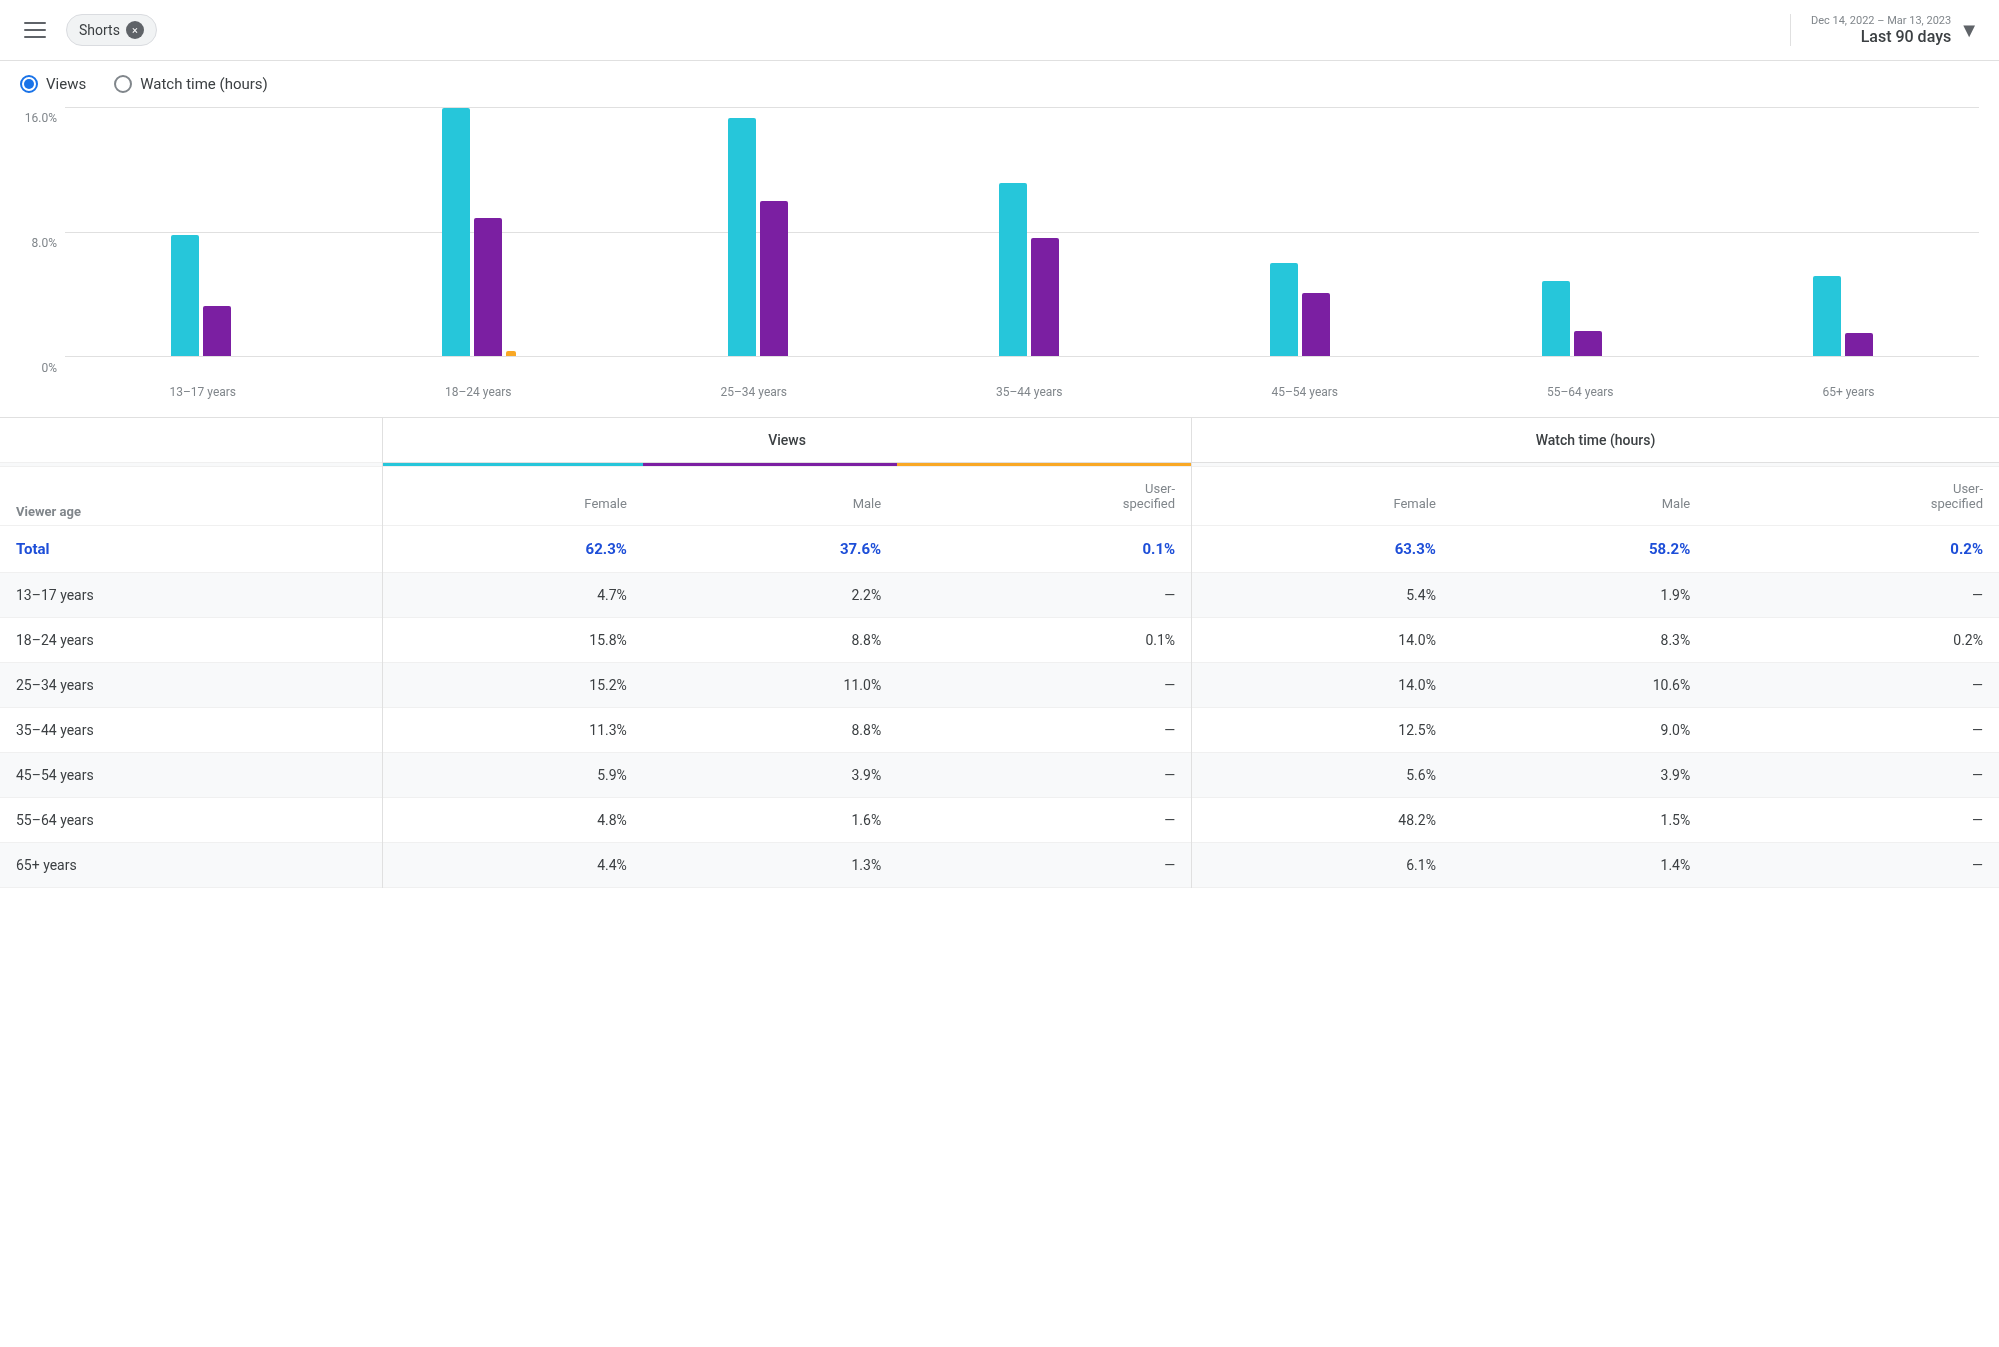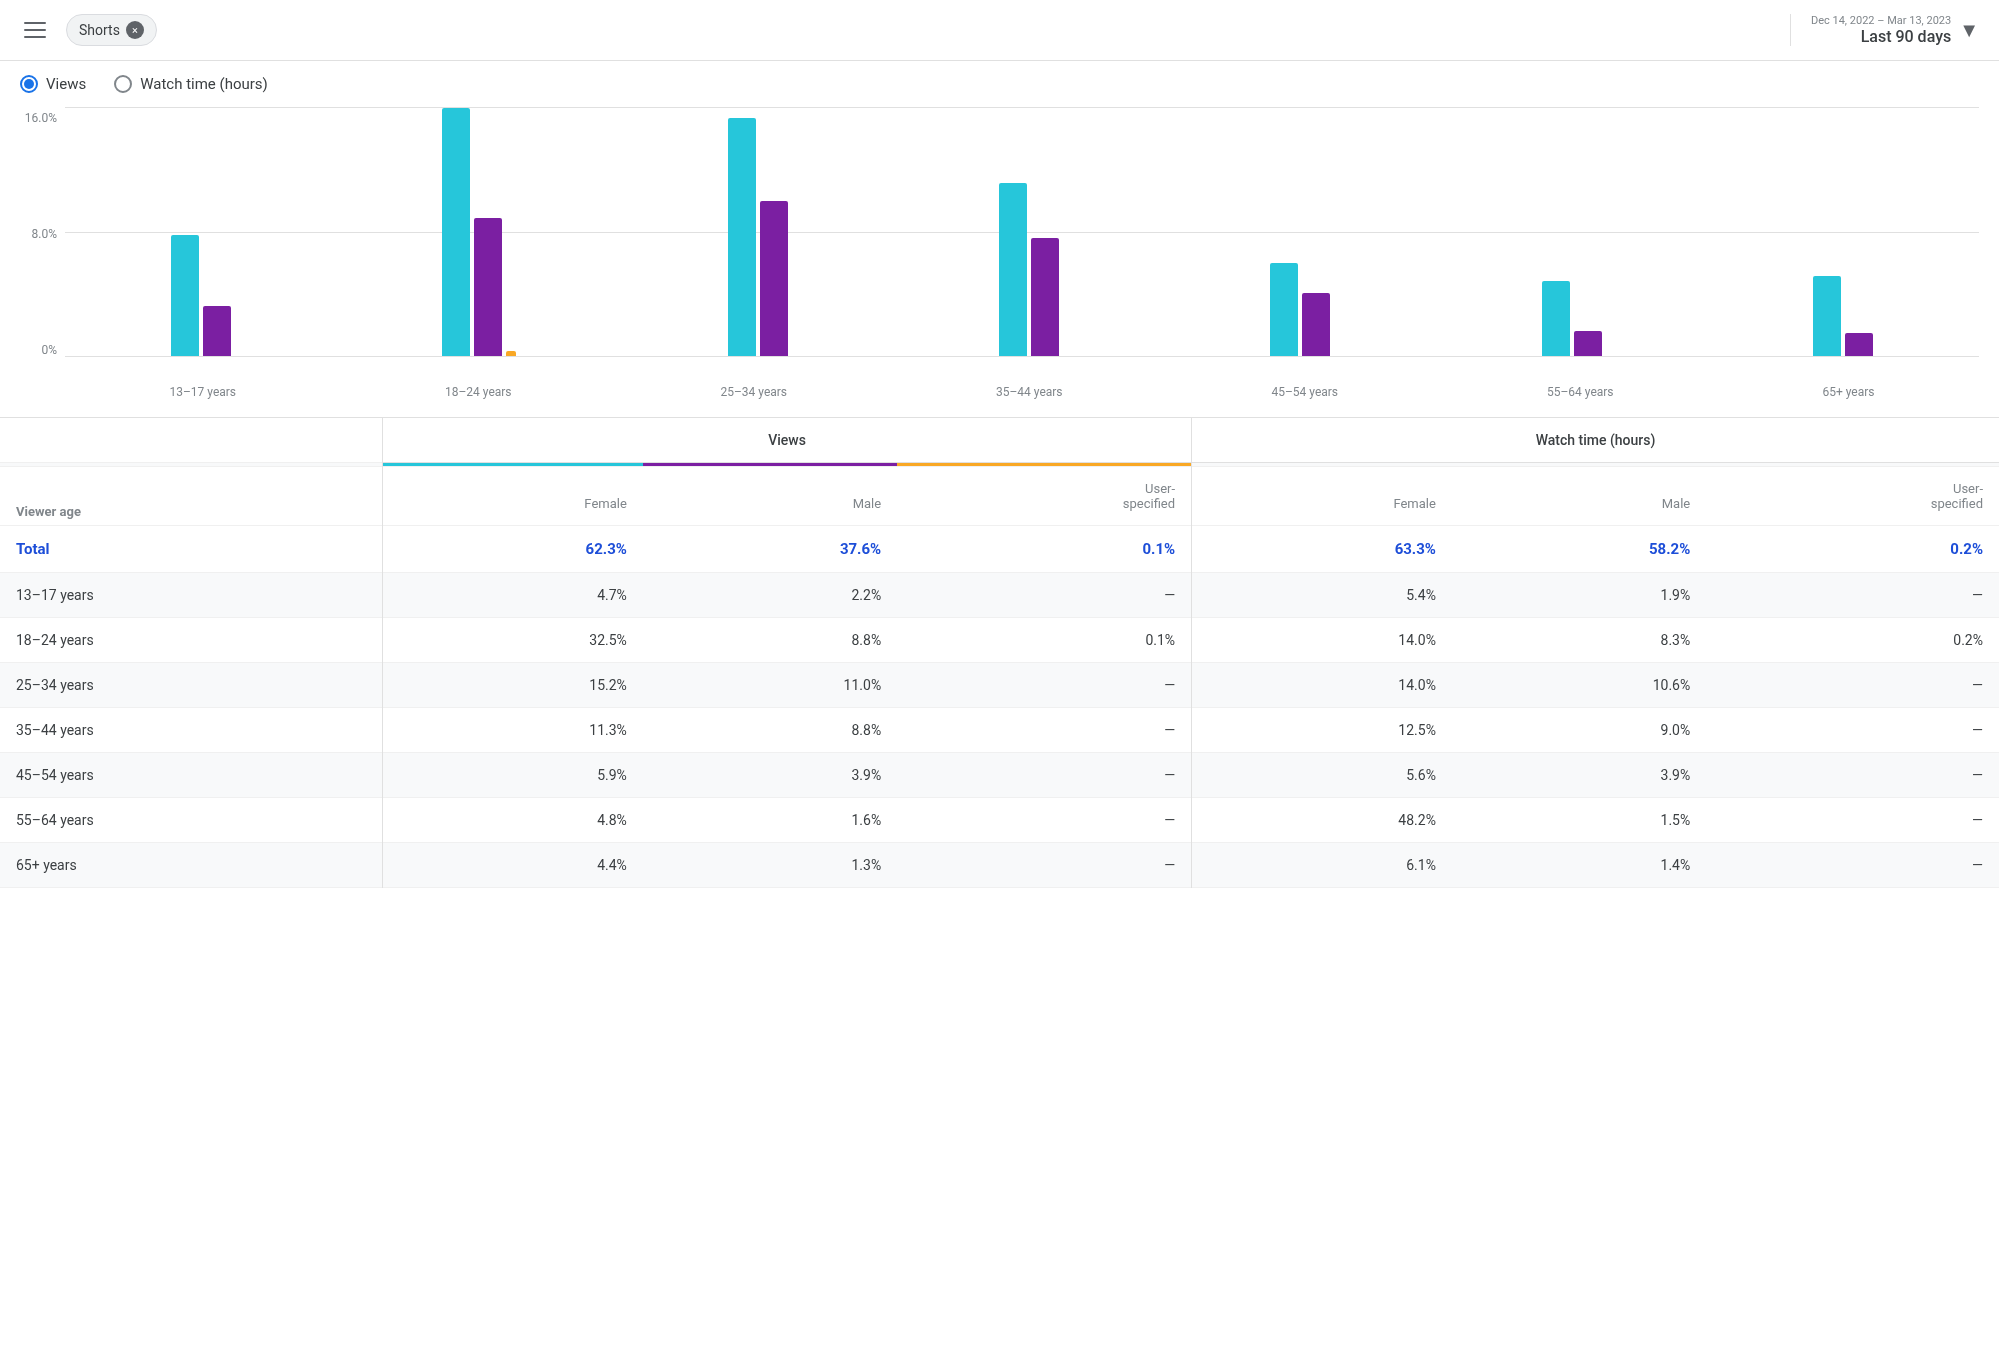--- a/index.html
+++ b/index.html
@@ -249,21 +249,21 @@
   </label>
   <label class="radio-option">
     <div class="radio-circle">
     </div>
     <span class="radio-label">Watch time (hours)</span>
   </label>
 </div>
 
 <div style="position: relative; height: 300px; margin: 0 10px 10px 10px;">
 
-  <div style="position: absolute; left: 0; top: 0; bottom: 50px; width: 55px; display: flex; flex-direction: column; justify-content: space-between; align-items: flex-end; padding-right: 8px; padding-top: 4px;">
+  <div style="position: absolute; left: 0; top: 0; bottom: 32px; width: 55px; display: flex; flex-direction: column; justify-content: space-between; align-items: flex-end; padding-right: 8px; padding-top: 4px;">
     <span class="y-label">16.0%</span>
     <span class="y-label">8.0%</span>
     <span class="y-label">0%</span>
   </div>
 
   <div style="position: absolute; left: 55px; right: 10px; top: 0; bottom: 50px;">
 
     <div style="position: absolute; top: 0; left: 0; right: 0; height: 1px; background: #e0e0e0;"></div>
     <div style="position: absolute; top: 50%; left: 0; right: 0; height: 1px; background: #e0e0e0;"></div>
     <div style="position: absolute; bottom: 0; left: 0; right: 0; height: 1px; background: #e0e0e0;"></div>
@@ -369,21 +369,21 @@
         <td>4.7%</td>
         <td>2.2%</td>
         <td style="border-right: 1px solid #e0e0e0;">—</td>
         <td>5.4%</td>
         <td>1.9%</td>
         <td>—</td>
       </tr>
 
       <tr>
         <td style="border-right: 1px solid #e0e0e0;">18–24 years</td>
-        <td>32.5%</td>
+        <td>15.8%</td>
         <td>8.8%</td>
         <td style="border-right: 1px solid #e0e0e0;">0.1%</td>
         <td>14.0%</td>
         <td>8.3%</td>
         <td>0.2%</td>
       </tr>
 
       <tr style="background: #f8f9fa;">
         <td style="border-right: 1px solid #e0e0e0;">25–34 years</td>
         <td>15.2%</td>

